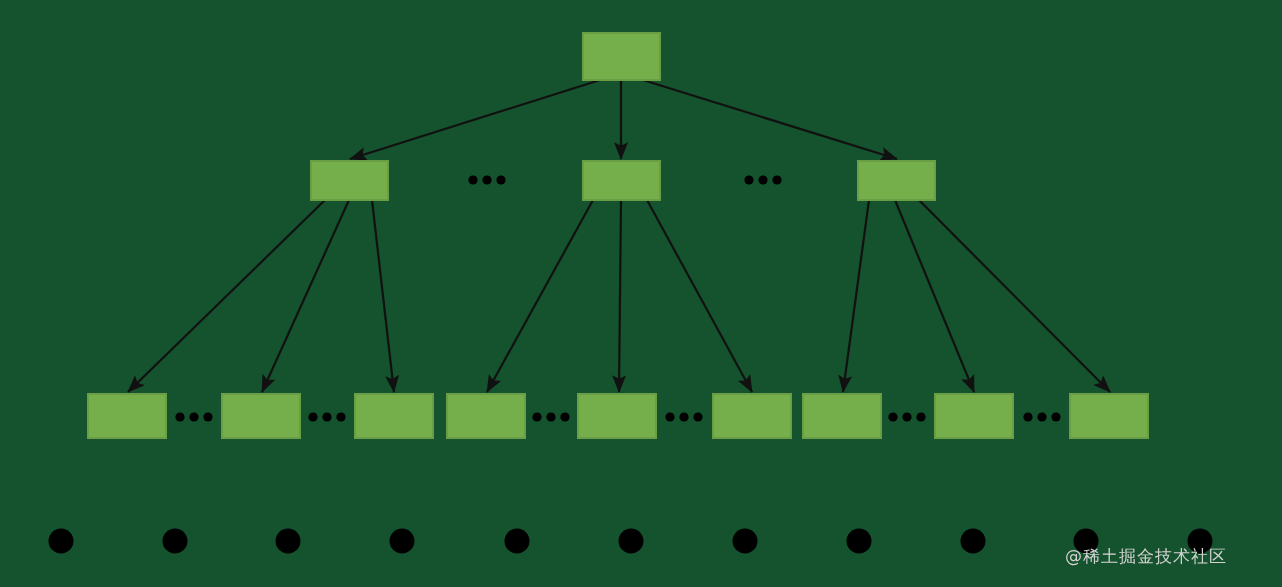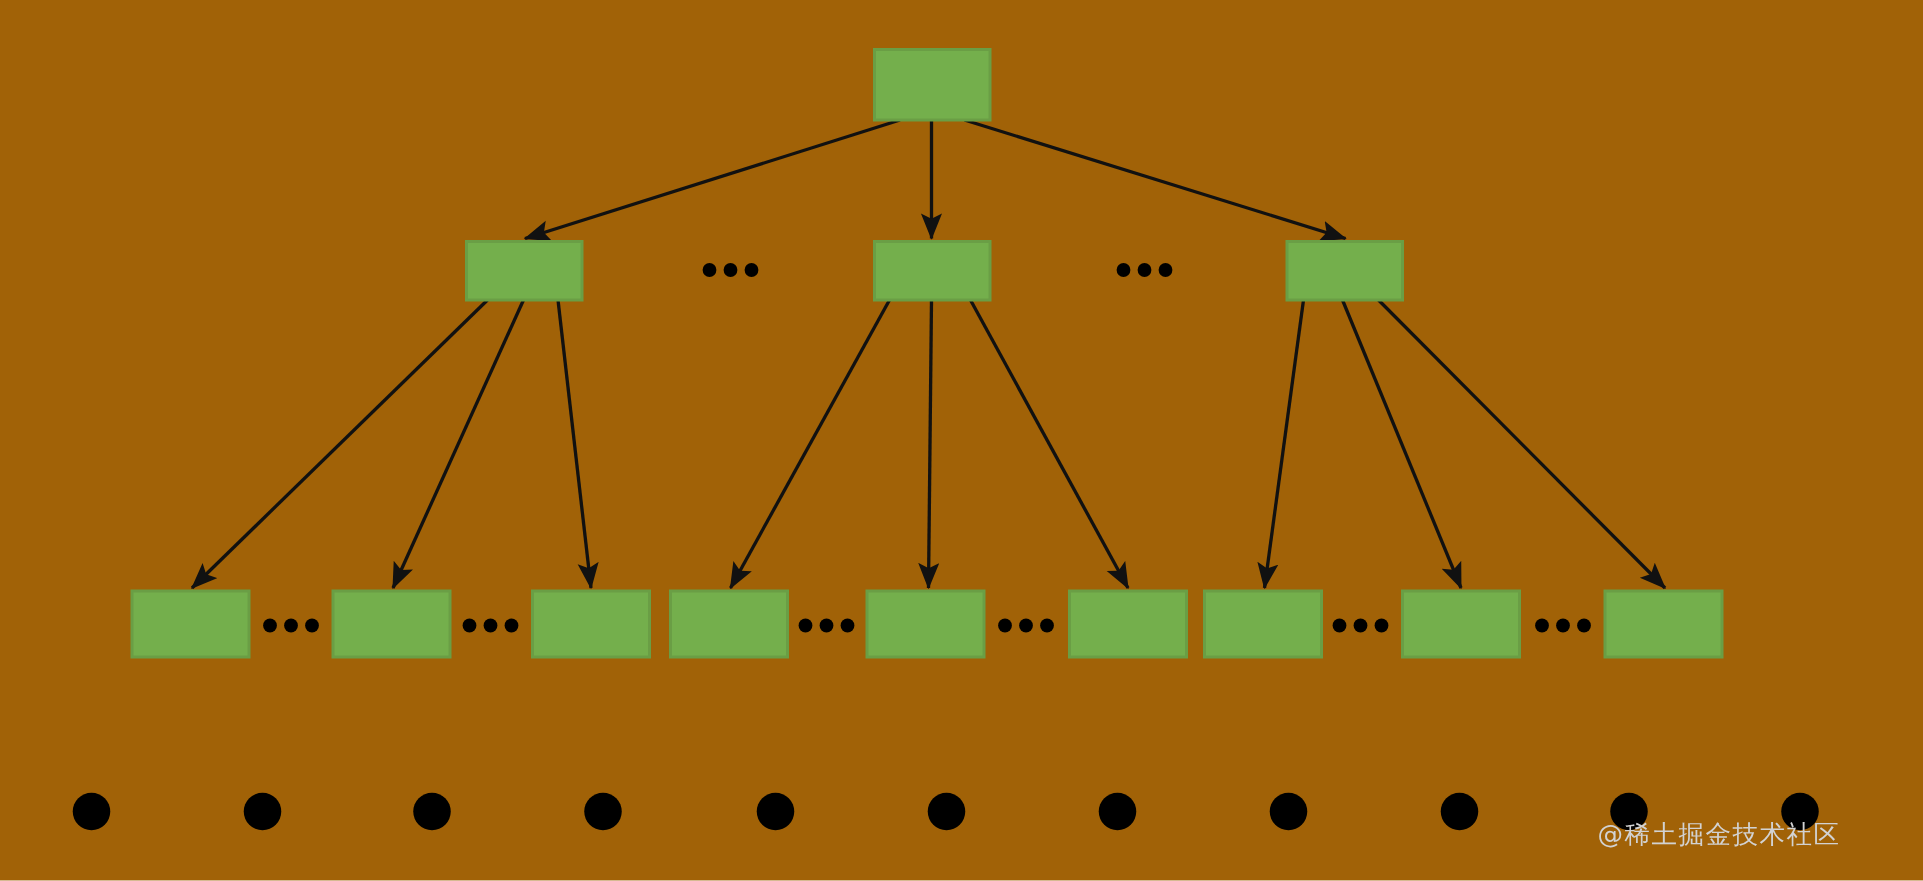--- a/index.html
+++ b/index.html
@@ -31,21 +31,21 @@
     font-size: 17px;
     letter-spacing: 1px;
     white-space: nowrap;
     font-family: "DejaVu Sans", sans-serif;
     user-select: none;
   }
 </style>
 </head>
 <body>
 
-<div id="canvas" style="width: 1282px; height: 587px; background: #a16207;">
+<div id="canvas" style="width: 1282px; height: 587px; background: #14532d;">
   <svg id="diagram-svg" viewBox="0 0 1282 587" xmlns="http://www.w3.org/2000/svg">
     <defs>
       <marker id="arrowhead" markerWidth="9" markerHeight="9" refX="7.6" refY="3.2" orient="auto" markerUnits="strokeWidth">
         <path d="M0,0 L8,3.2 L0,6.4 L1.6,3.2 z" fill="#111111"></path>
       </marker>
     </defs>
     <g id="edges-group">
         <line x1="600" y1="80" x2="350" y2="159" stroke="#111111" stroke-width="2.2" marker-end="url(#arrowhead)"></line>
         <line x1="621" y1="80" x2="621" y2="159" stroke="#111111" stroke-width="2.2" marker-end="url(#arrowhead)"></line>
         <line x1="643" y1="80" x2="897" y2="159" stroke="#111111" stroke-width="2.2" marker-end="url(#arrowhead)"></line>

